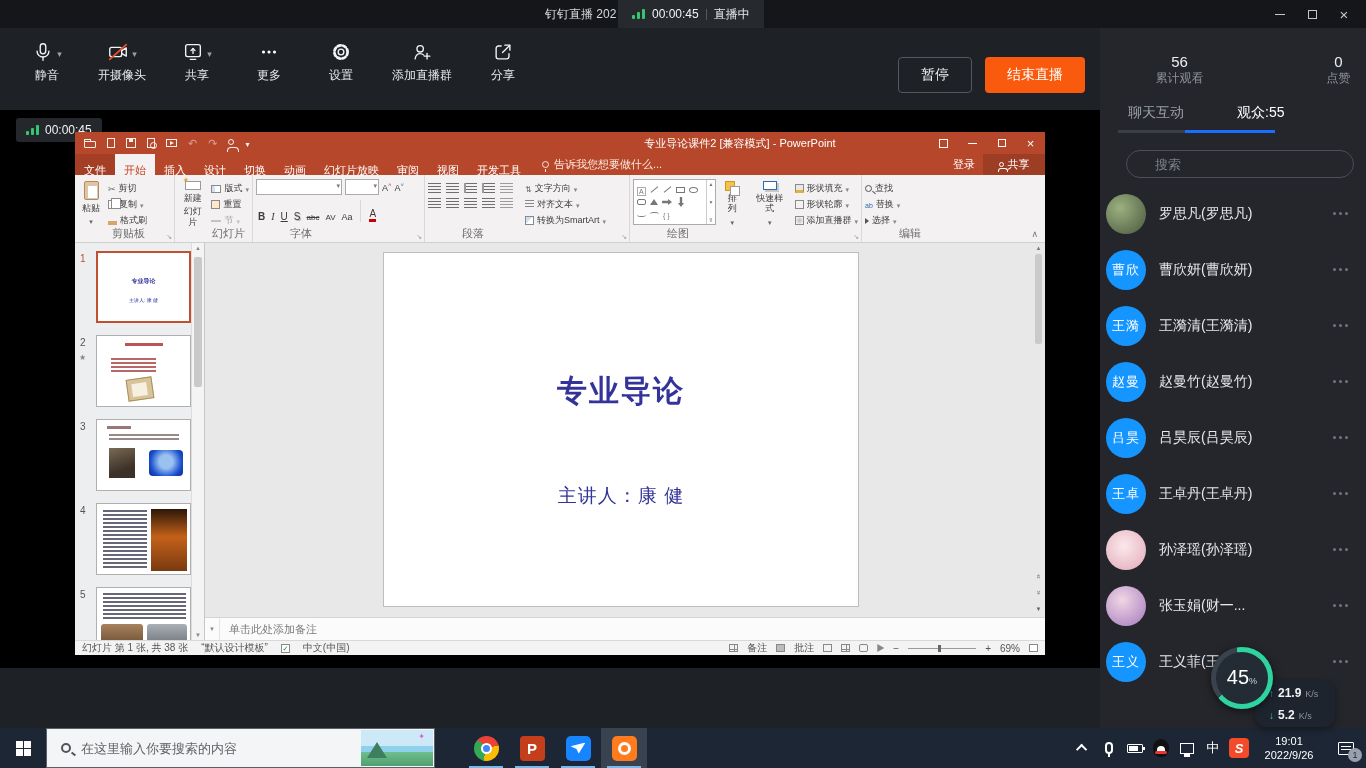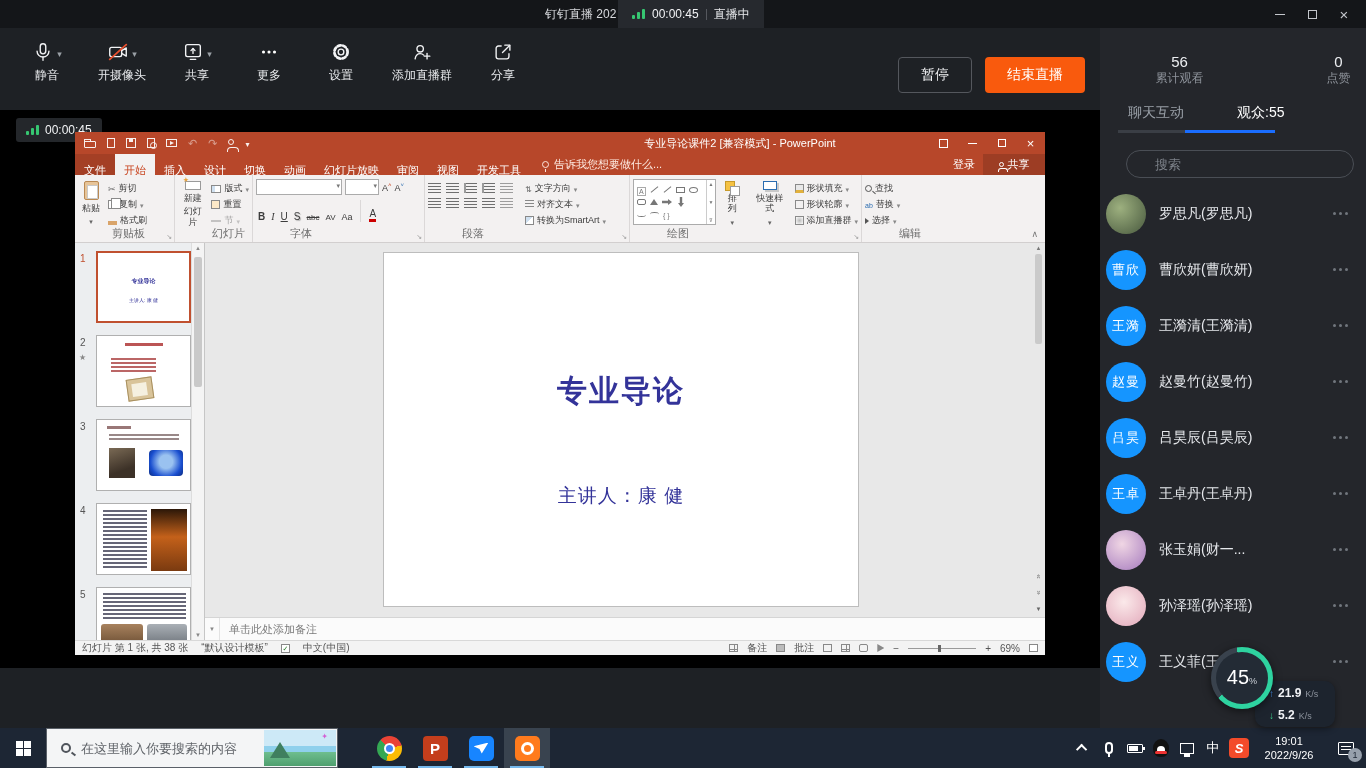--- a/index.html
+++ b/index.html
@@ -248,21 +248,21 @@
   .net-circle { position:absolute; left:1211px; top:647px; width:62px; height:62px; border-radius:50%; background:conic-gradient(from -10deg,#2ed3a0 0 240deg,#39424d 240deg 360deg); display:flex; align-items:center; justify-content:center; z-index:56; box-shadow:0 2px 8px rgba(0,0,0,.55); }
   .net-inner { width:52px; height:52px; border-radius:50%; background:#232b35; display:flex; align-items:baseline; justify-content:center; padding-top:14px; }
   .net-pct { color:#fff; font-size:20px; }
   .net-pctsign { color:#cfd4da; font-size:9px; }
 
   
   .taskbar { position:absolute; left:0; top:728px; width:1366px; height:40px; background:#1d2634; display:flex; align-items:center; }
   .tk-start { width:46px; height:40px; display:flex; align-items:center; justify-content:center; }
   .win-logo { display:grid; grid-template-columns:7px 7px; grid-template-rows:7px 7px; gap:1px; }
   .win-logo i { background:#fff; display:block; }
-  .tk-search { position:relative; width:292px; height:40px; background:#f4f5f6; border:1px solid #5a6068; display:flex; align-items:center; }
+  .tk-search { position:relative; width:389px; height:40px; background:#f4f5f6; border:1px solid #5a6068; display:flex; align-items:center; }
   .tk-sicon { width:10px; height:10px; border:2px solid #50555c; border-radius:50%; position:relative; margin:0 10px 0 14px; flex:0 0 10px; }
   .tk-sicon::after { content:""; position:absolute; left:8px; top:8px; width:5px; height:2px; background:#50555c; transform:rotate(40deg); }
   .tk-input { border:none; background:transparent; font-size:13px; color:#3c4043; width:190px; outline:none; font-family:inherit; }
   .tk-input::placeholder { color:#5f6368; }
   .tk-art { position:absolute; right:1px; top:1px; width:72px; height:36px; background:linear-gradient(180deg,#cde9f7 0 45%,#8fd0ec 45% 60%,#6fbf8f 60%,#4f9f6f); overflow:hidden; }
   .tk-art::before { content:""; position:absolute; left:6px; bottom:8px; width:0; height:0; border-left:10px solid transparent; border-right:10px solid transparent; border-bottom:16px solid #3f7f5f; }
   .tk-art::after { content:"✦"; position:absolute; right:8px; top:2px; color:#d45fd4; font-size:8px; }
   .tk-apps { display:flex; margin-left:28px; }
   .tk-app { width:46px; height:40px; display:flex; align-items:center; justify-content:center; position:relative; }
   .tk-app::after { content:""; position:absolute; left:6px; bottom:0; right:6px; height:2px; background:#76b9ed; }
@@ -836,31 +836,31 @@
             <span class="av-txt">王卓</span>
           </span>
         <span class="v-name">王卓丹(王卓丹)</span>
         <span class="v-more">
             <i></i>
             <i></i>
             <i></i>
           </span>
       </div>
       <div class="viewer-row">
+        <span class="avatar avp8"></span>
+        <span class="v-name">孙泽瑶(孙泽瑶)</span>
+        <span class="v-more">
+            <i></i>
+            <i></i>
+            <i></i>
+          </span>
+      </div>
+      <div class="viewer-row">
         <span class="avatar avp7"></span>
         <span class="v-name">张玉娟(财一...</span>
-        <span class="v-more">
-            <i></i>
-            <i></i>
-            <i></i>
-          </span>
-      </div>
-      <div class="viewer-row">
-        <span class="avatar avp8"></span>
-        <span class="v-name">孙泽瑶(孙泽瑶)</span>
         <span class="v-more">
             <i></i>
             <i></i>
             <i></i>
           </span>
       </div>
       <div class="viewer-row">
         <span class="avatar av-blue">
             <span class="av-txt">王义</span>
           </span>

